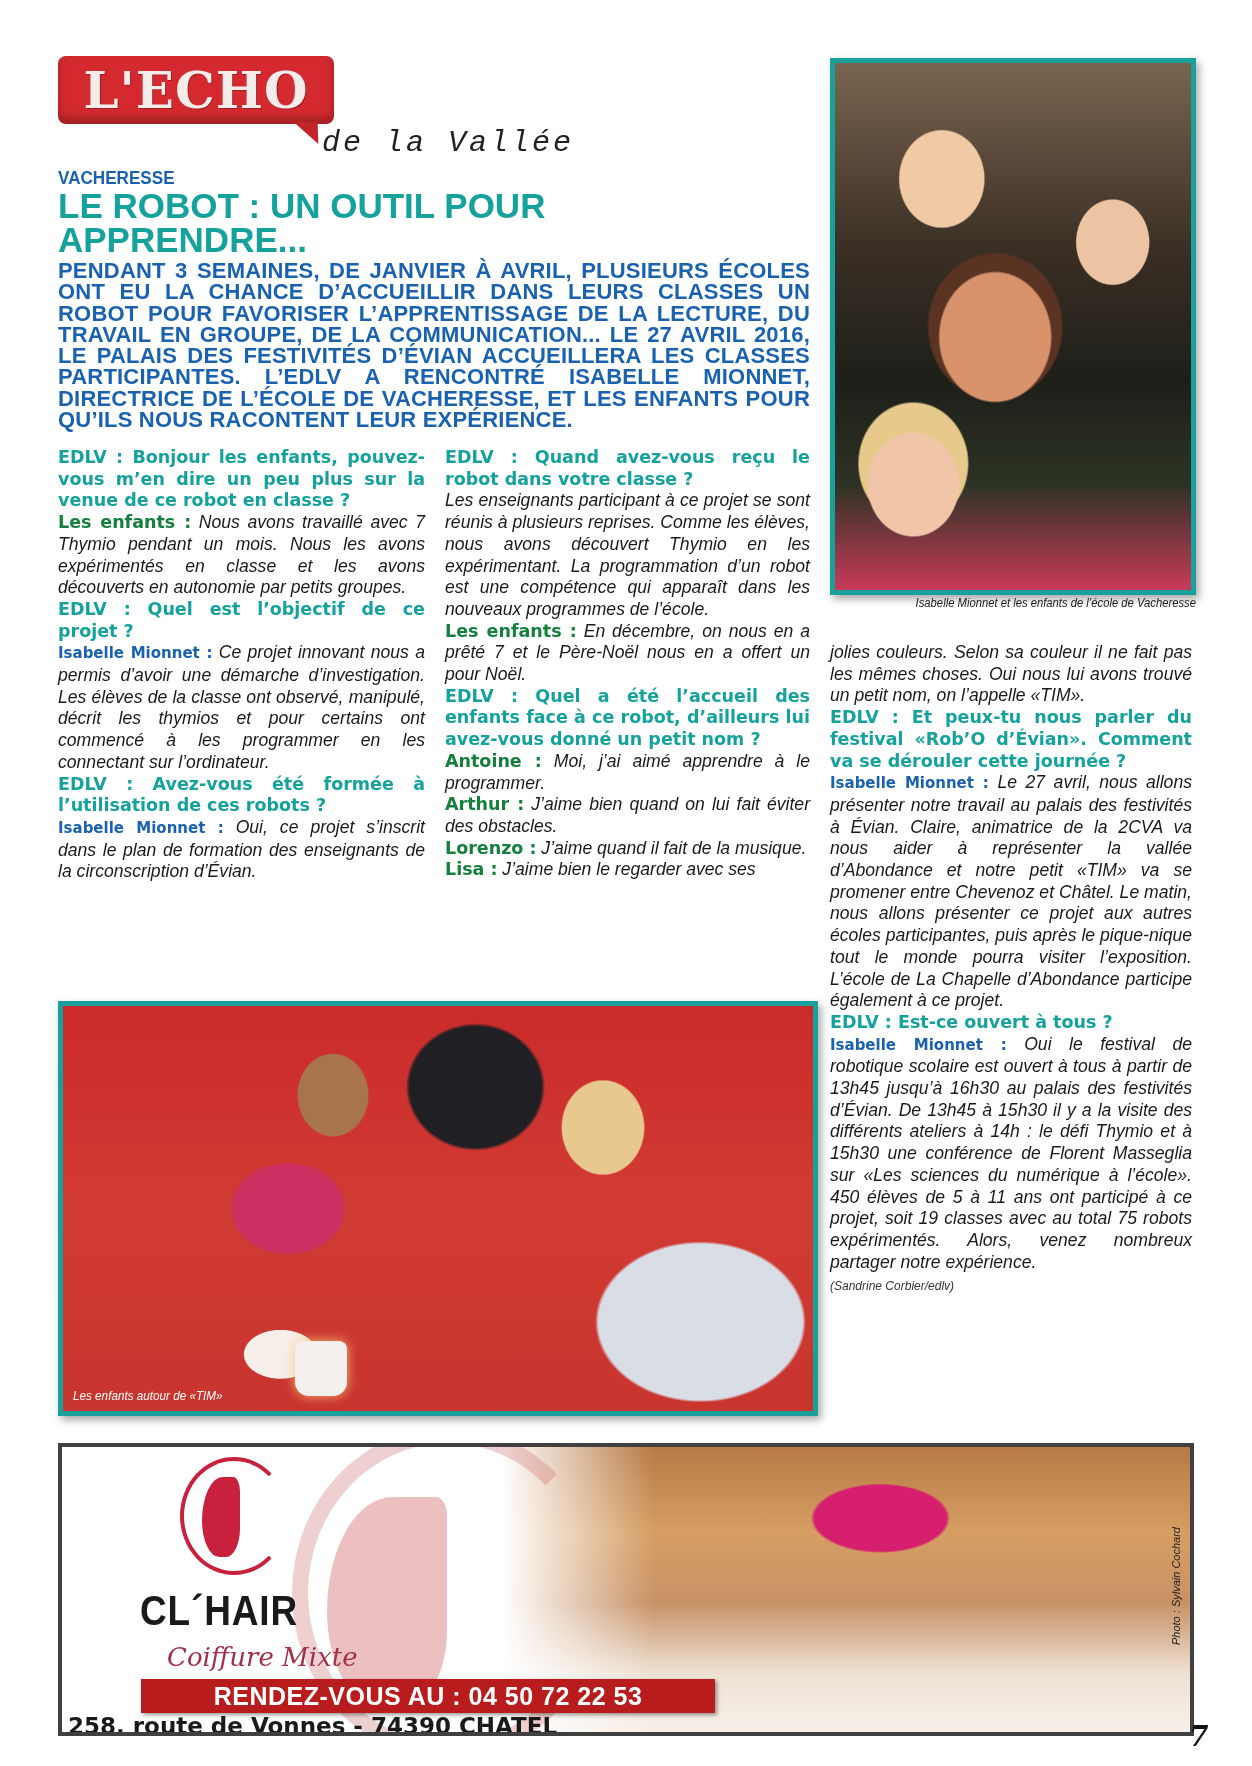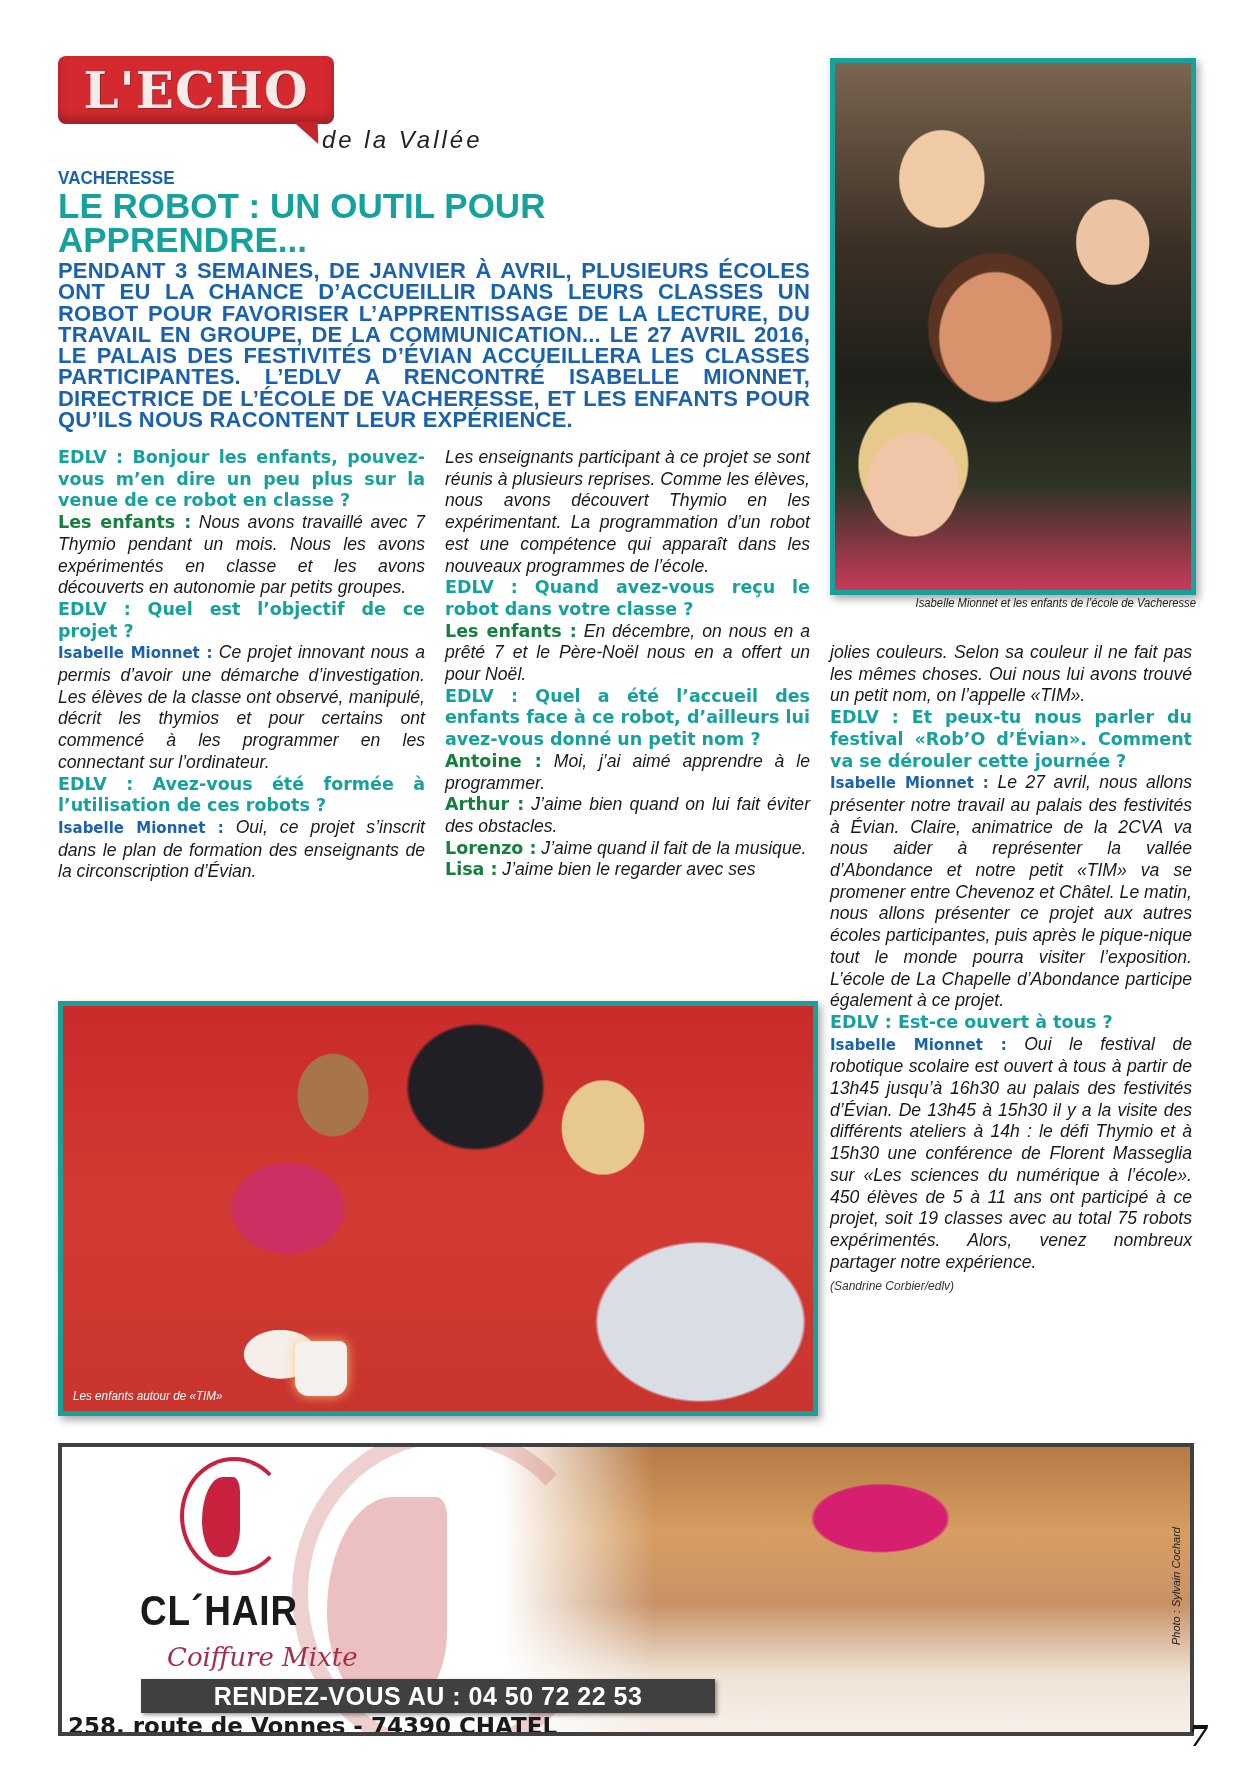--- a/index.html
+++ b/index.html
@@ -10,22 +10,22 @@
   .logo-box { position:absolute; left:58px; top:56px; width:276px; height:68px;
               background:#d42a2f; border-radius:8px;
               box-shadow: inset 0 -6px 10px rgba(0,0,0,0.25); }
   .logo-text { position:absolute; left:0; top:0; width:100%; height:100%;
                display:flex; align-items:center; justify-content:center;
                font-family:"DejaVu Serif", serif; font-weight:bold; font-size:50px;
                color:#f3ecea; letter-spacing:1px; text-shadow:1px 1px 0 #a01c20; }
   .logo-tail { position:absolute; left:300px; top:122px; width:0; height:0;
                border-left:12px solid transparent; border-right:12px solid transparent;
                border-top:22px solid #c2262b; transform:skewX(30deg); }
-  .logo-sub { position:absolute; left:322px; top:126px; font-family:Liberation Sans, sans-serif;
-              font-size:24px; font-weight:200; color:#222; letter-spacing:3px; font-style:italic; }
+  .logo-sub { position:absolute; left:322px; top:126px; font-family:Liberation Mono, monospace;
+              font-size:30px; font-weight:200; color:#222; letter-spacing:3px; font-style:italic; }
 
   
   .kicker { position:absolute; left:58px; top:167px; font-size:19px; font-weight:bold;
             color:#1a62b0; font-family:"Liberation Sans", sans-serif; transform:scaleX(0.9); transform-origin:left; }
   .headline { position:absolute; left:58px; top:189px; width:620px; font-size:35px; line-height:34px;
               font-weight:bold; color:#15a29c; font-family:"Liberation Sans", sans-serif; margin:0; }
   .chapo { position:absolute; left:58px; top:260px; width:752px; font-size:22px; line-height:21.3px;
            font-weight:bold; color:#1a62b0; text-align:justify; font-family:"Liberation Sans", sans-serif;
            letter-spacing:0.2px; }
 
@@ -83,21 +83,21 @@
   .ad-face-fill { position:absolute; left:265px; top:50px; width:120px; height:210px; background:rgba(220,140,140,0.55);
                   border-radius:60% 10% 40% 50%; }
   .ad-logo-ring { position:absolute; left:118px; top:10px; width:100px; height:110px; border-radius:50%;
                   border:4px solid #c8213d; border-right-color:transparent; }
   .ad-logo-face { position:absolute; left:140px; top:30px; width:38px; height:80px; background:#c8213d;
                   border-radius:60% 20% 40% 50%; }
   .ad-brand { position:absolute; left:78px; top:140px; font-family:"Liberation Sans", sans-serif; font-weight:bold;
               font-size:42px; color:#1a1a1a; transform:scaleX(0.88); transform-origin:left; letter-spacing:1px; }
   .ad-tagline { position:absolute; left:105px; top:195px; font-family:"DejaVu Serif", serif; font-style:italic;
                 font-size:26px; color:#a23048; }
-  .ad-phone { position:absolute; left:79px; top:232px; width:574px; height:34px; background:#404040;
+  .ad-phone { position:absolute; left:79px; top:232px; width:574px; height:34px; background:#b91c1c;
               color:#fff; font-family:"Liberation Sans", sans-serif; font-weight:bold; font-size:25px;
               display:flex; align-items:center; justify-content:center; letter-spacing:0.5px;
               box-shadow:2px 2px 4px rgba(0,0,0,0.4); }
   .ad-address { position:absolute; left:6px; top:266px; font-family:"DejaVu Sans", sans-serif; font-weight:bold;
                 font-size:23px; color:#1a1a1a; white-space:nowrap; }
   .ad-credit { position:absolute; right:8px; top:80px; writing-mode:vertical-rl; transform:rotate(180deg);
                font-family:"Liberation Sans", sans-serif; font-style:italic; font-size:11px; color:#222; }
 
   .page-number { position:absolute; left:1189px; top:1720px; font-family:"DejaVu Serif", serif; font-weight:bold;
                  font-style:italic; font-size:28px; color:#111; }
@@ -120,22 +120,22 @@
 <div class="col col1">
   <p class="p"><span class="q">EDLV : Bonjour les enfants, pouvez-vous m’en dire un peu plus sur la venue de ce robot en classe ?</span></p>
   <p class="p"><span class="sp-kids">Les enfants :</span> <span class="ans">Nous avons travaillé avec 7 Thymio pendant un mois. Nous les avons expérimentés en classe et les avons découverts en autonomie par petits groupes.</span></p>
   <p class="p"><span class="q">EDLV : Quel est l’objectif de ce projet ?</span></p>
   <p class="p"><span class="sp-isa">Isabelle Mionnet :</span> <span class="ans">Ce projet innovant nous a permis d’avoir une démarche d’investigation. Les élèves de la classe ont observé, manipulé, décrit les thymios et pour certains ont commencé à les programmer en les connectant sur l’ordinateur.</span></p>
   <p class="p"><span class="q">EDLV : Avez-vous été formée à l’utilisation de ces robots ?</span></p>
   <p class="p"><span class="sp-isa">Isabelle Mionnet :</span> <span class="ans">Oui, ce projet s’inscrit dans le plan de formation des enseignants de la circonscription d’Évian.</span></p>
 </div>
 
 <div class="col col2">
+  <p class="p"><span class="q">EDLV : Quand avez-vous reçu le robot dans votre classe ?</span></p>
   <p class="p"><span class="ans">Les enseignants participant à ce projet se sont réunis à plusieurs reprises. Comme les élèves, nous avons découvert Thymio en les expérimentant. La programmation d’un robot est une compétence qui apparaît dans les nouveaux programmes de l’école.</span></p>
-  <p class="p"><span class="q">EDLV : Quand avez-vous reçu le robot dans votre classe ?</span></p>
   <p class="p"><span class="sp-kids">Les enfants :</span> <span class="ans">En décembre, on nous en a prêté 7 et le Père-Noël nous en a offert un pour Noël.</span></p>
   <p class="p"><span class="q">EDLV : Quel a été l’accueil des enfants face à ce robot, d’ailleurs lui avez-vous donné un petit nom ?</span></p>
   <p class="p"><span class="sp-kids">Antoine :</span> <span class="ans">Moi, j’ai aimé apprendre à le programmer.</span></p>
   <p class="p"><span class="sp-kids">Arthur :</span> <span class="ans">J’aime bien quand on lui fait éviter des obstacles.</span></p>
   <p class="p"><span class="sp-kids">Lorenzo :</span> <span class="ans">J’aime quand il fait de la musique.</span></p>
   <p class="p"><span class="sp-kids">Lisa :</span> <span class="ans">J’aime bien le regarder avec ses</span></p>
 </div>
 
 <div class="photo photo-top"></div>
 <div class="photo-caption-top">Isabelle Mionnet et les enfants de l’école de Vacheresse</div>

